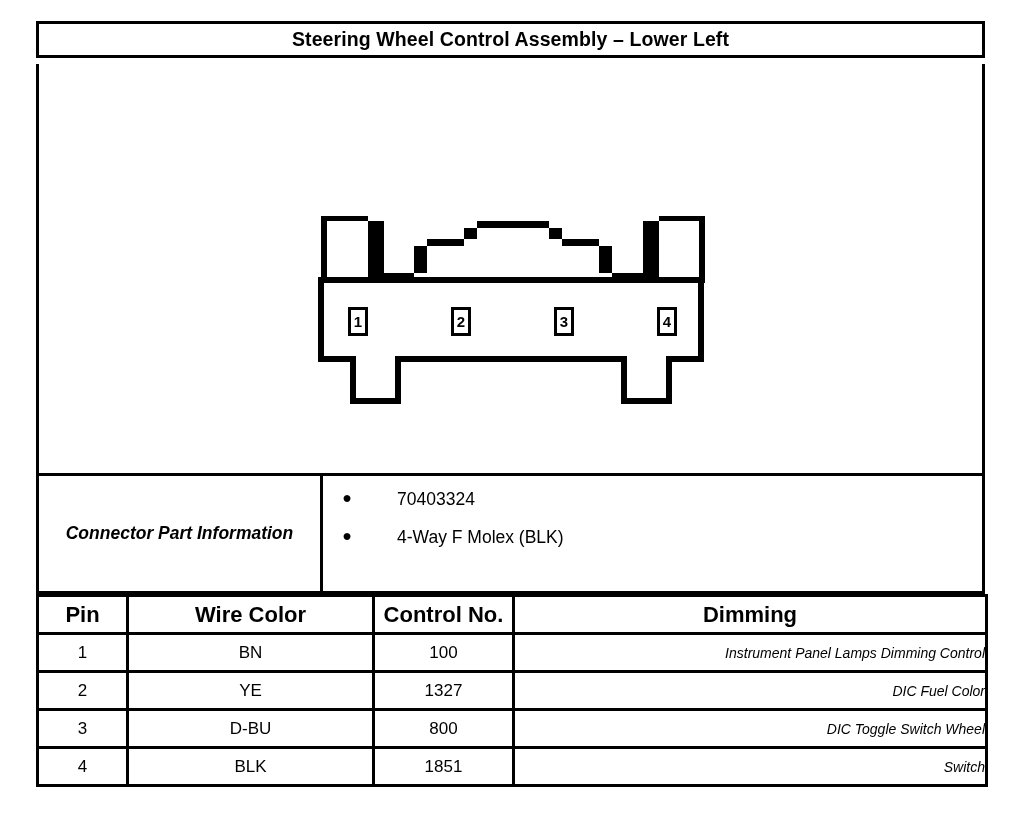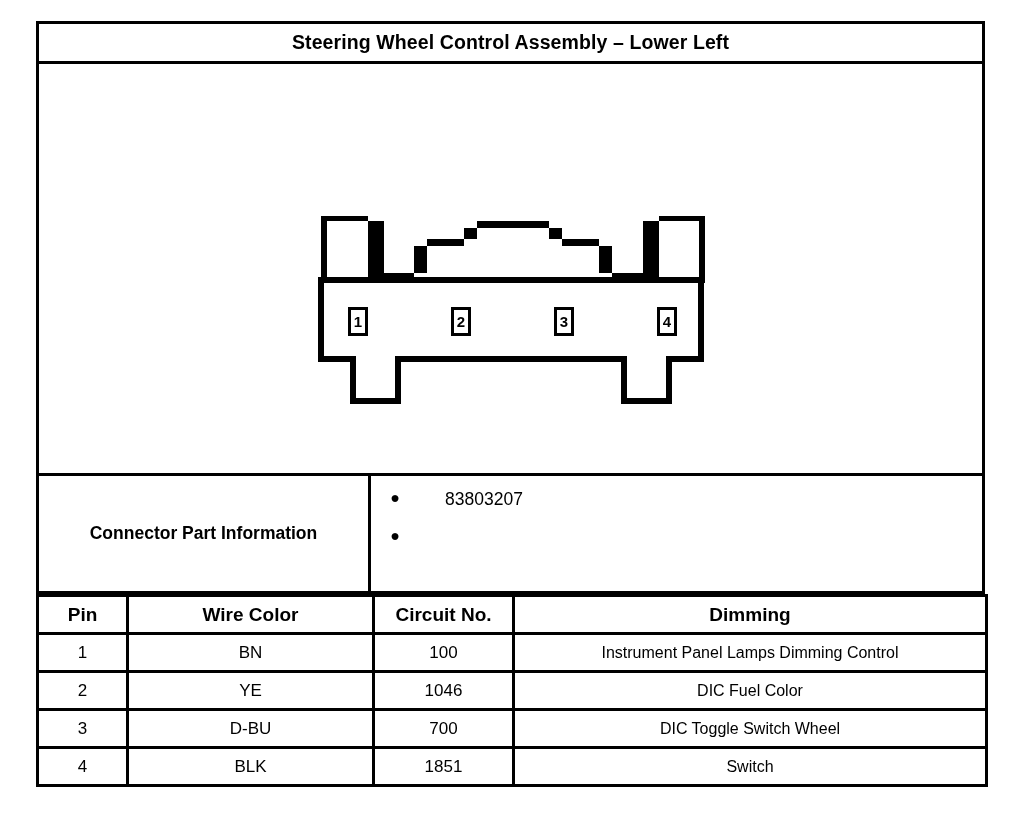--- a/index.html
+++ b/index.html
@@ -32,21 +32,21 @@
     height: 762px;
     box-sizing: border-box;
   }
 
   
   .title-bar {
     position: absolute;
     left: 0;
     top: 0;
     width: 949px;
-    height: 43px;
+    height: 37px;
     box-sizing: border-box;
     border: 3px solid #000;
     display: flex;
     align-items: center;
     justify-content: center;
     background: #fff;
   }
   .title-text {
     font-size: 19.5px;
     font-weight: bold;
@@ -98,30 +98,31 @@
     top: 455px;
     width: 949px;
     height: 118px;
     box-sizing: border-box;
     border: 3px solid #000;
     border-top: none;
     display: flex;
     background: #fff;
   }
   .part-info-label {
-    width: 332px;
+    width: 284px;
     box-sizing: border-box;
     border-right: 3px solid #000;
     display: flex;
     align-items: center;
     justify-content: center;
     font-size: 17.5px;
     font-weight: bold;
     padding: 0 4px;
     text-align: center;
+    font-style: italic;
   }
   .part-info-list {
     flex: 1;
     box-sizing: border-box;
     padding: 14px 0 0 0;
   }
   .part-info-item {
     display: flex;
     align-items: flex-start;
     height: 38px;
@@ -152,37 +153,38 @@
   }
   .pin-table th,
   .pin-table td {
     border: 3px solid #000;
     height: 38px;
     box-sizing: border-box;
     font-weight: normal;
     padding: 0;
   }
   .pin-table th {
-    font-size: 19px;
+    font-size: 22px;
     font-weight: bold;
     text-align: center;
   }
   .col-pin      { width: 90px; }
   .col-wire     { width: 246px; }
   .col-circuit  { width: 140px; }
   .col-function { width: 473px; }
 
   .cell-center {
     text-align: center;
     font-size: 17px;
   }
   .cell-left {
-    text-align: center;
+    text-align: right;
     padding-left: 7px;
-    font-size: 16px;
+    font-size: 14px;
+    font-style: italic;
   }
 </style>
 </head>
 <body>
 
 <div id="page">
 
   <div class="figure">
 
     <div class="title-bar">
@@ -253,60 +255,61 @@
       <div class="pin-box" style="left:515px; top:243px;">3</div>
       <div class="pin-box" style="left:618px; top:243px;">4</div>
 
     </div>
 
     <div class="part-info">
       <div class="part-info-label">Connector Part Information</div>
       <div class="part-info-list">
         <div class="part-info-item">
           <span class="bullet">●</span>
-          <span class="part-info-item-text">83803207</span>
+          <span class="part-info-item-text">70403324</span>
         </div>
         <div class="part-info-item">
           <span class="bullet">●</span>
+          <span class="part-info-item-text">4-Way F Molex (BLK)</span>
         </div>
       </div>
     </div>
 
     <table class="pin-table">
       <colgroup>
         <col class="col-pin">
         <col class="col-wire">
         <col class="col-circuit">
         <col class="col-function">
       </colgroup>
       <thead>
         <tr>
           <th>Pin</th>
           <th>Wire Color</th>
-          <th>Circuit No.</th>
+          <th>Control No.</th>
           <th>Dimming</th>
         </tr>
       </thead>
       <tbody>
         <tr>
           <td class="cell-center">1</td>
           <td class="cell-center">BN</td>
           <td class="cell-center">100</td>
           <td class="cell-left">Instrument Panel Lamps Dimming Control</td>
         </tr>
         <tr>
           <td class="cell-center">2</td>
           <td class="cell-center">YE</td>
-          <td class="cell-center">1046</td>
+          <td class="cell-center">1327</td>
           <td class="cell-left">DIC Fuel Color</td>
         </tr>
         <tr>
           <td class="cell-center">3</td>
           <td class="cell-center">D-BU</td>
-          <td class="cell-center">700</td>
+          <td class="cell-center">800</td>
           <td class="cell-left">DIC Toggle Switch Wheel</td>
         </tr>
         <tr>
           <td class="cell-center">4</td>
           <td class="cell-center">BLK</td>
           <td class="cell-center">1851</td>
           <td class="cell-left">Switch</td>
         </tr>
       </tbody>
     </table>

